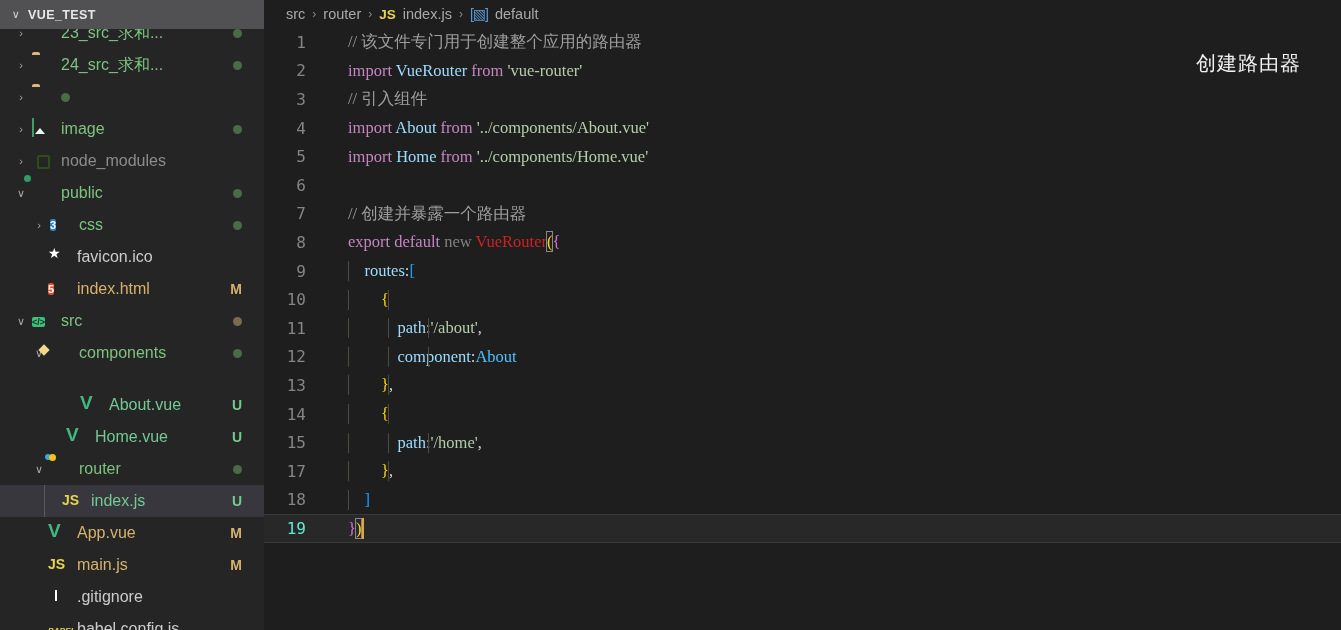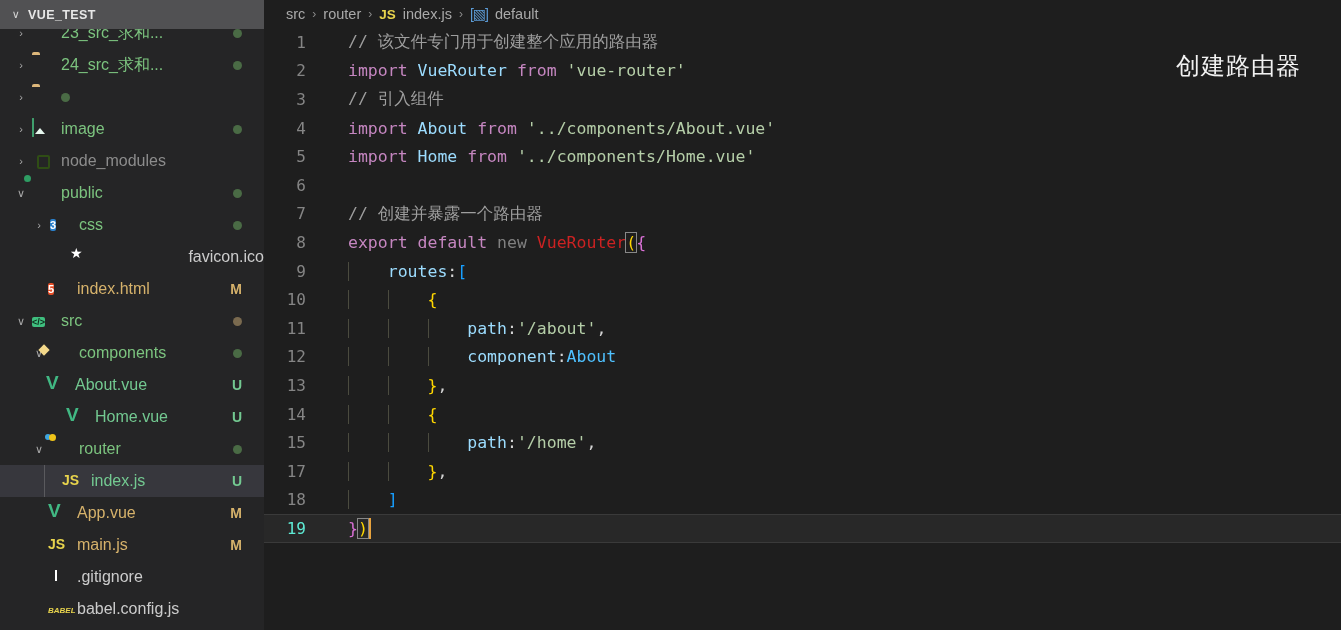--- a/index.html
+++ b/index.html
@@ -125,39 +125,39 @@
     content:""; position:absolute; left:0; right:0; top:0; height:1px; background:#3a3a3a;
   }
   .cl.current::before {
     content:""; position:absolute; left:0; right:0; bottom:0; height:1px; background:#3a3a3a;
   }
   .ln {
     width: 62px; min-width: 62px; text-align: right; padding-right: 20px;
     color: #858585; font-size: 16px; user-select:none;
   }
   .cl.current .ln { color: #5eead4; }
-  .src { position: relative; padding-left: 22px; }
+  .src { position: relative; padding-left: 22px; font-family: Liberation Serif, serif; }
   .guide { position:absolute; top:0; bottom:0; width:1px; background:#4b4b3f; }
   .k-com-z { color: #9e9e9e; }
   .k-kw    { color: #c586c0; }
   .k-id    { color: #9cdcfe; }
   .k-strg  { color: #b5cea8; }
   .k-new   { color: #808080; }
   .k-err   { color: #cc2222; }
   .k-b1    { color: #ffd700; }
   .k-b2    { color: #da70d6; }
   .k-b3    { color: #179fff; }
   .k-plain { color: #d4d4d4; }
   .k-type  { color: #4fc1ff; }
   .k-punc  { color: #d4d4d4; }
   .match-box { border: 1px solid #888; padding: 0 0 0 0; margin: 0 -1px; }
   .caret { display:inline-block; width:2px; height:21px; background:#e8a33d; vertical-align:-5px; margin-left:1px; }
   .annot {
     position: absolute; right: 40px; top: 50px;
-    color: #f2f2f2; font-size: 24px;
+    color: #f2f2f2; font-size: 20px;
     font-family: "DejaVu Sans", sans-serif;
     letter-spacing: 1px;
   }
 </style>
 </head>
 <body>
 
 <div class="app">
 
   <div class="sidebar">
@@ -208,21 +208,21 @@
           <span class="dot"></span>
         </div>
 
         <div class="row" style="padding-left:30px;">
           <span class="twisty">›</span>
           <span class="ficon"><span class="ic-css">3</span></span>
           <span class="lbl c-green">css</span>
           <span class="dot" style="margin-right:22px;"></span>
         </div>
 
-        <div class="row" style="padding-left:48px;text-align:right;">
+        <div class="row" style="padding-left:48px;">
           <span class="ficon"><span class="ic-star"></span></span>
           <span class="lbl c-white">favicon.ico</span>
         </div>
 
         <div class="row" style="padding-left:48px;">
           <span class="ficon"><span class="ic-html">5</span></span>
           <span class="lbl c-mod">index.html</span>
           <span class="badge c-mod">M</span>
         </div>
 
@@ -233,21 +233,21 @@
           <span class="dot brown"></span>
         </div>
 
         <div class="row" style="padding-left:30px;">
           <span class="twisty">∨</span>
           <span class="ficon"><span class="ic-comp"></span></span>
           <span class="lbl c-green">components</span>
           <span class="dot" style="margin-right:22px;"></span>
         </div>
 
-        <div class="row" style="padding-left:46px;">
+        <div class="row" style="padding-left:80px;margin-top:20px;">
           <span class="ficon"><span class="ic-vue"></span></span>
           <span class="lbl c-untr">About.vue</span>
           <span class="badge c-untr">U</span>
         </div>
 
         <div class="row" style="padding-left:66px;">
           <span class="ficon"><span class="ic-vue"></span></span>
           <span class="lbl c-untr">Home.vue</span>
           <span class="badge c-untr">U</span>
         </div>

